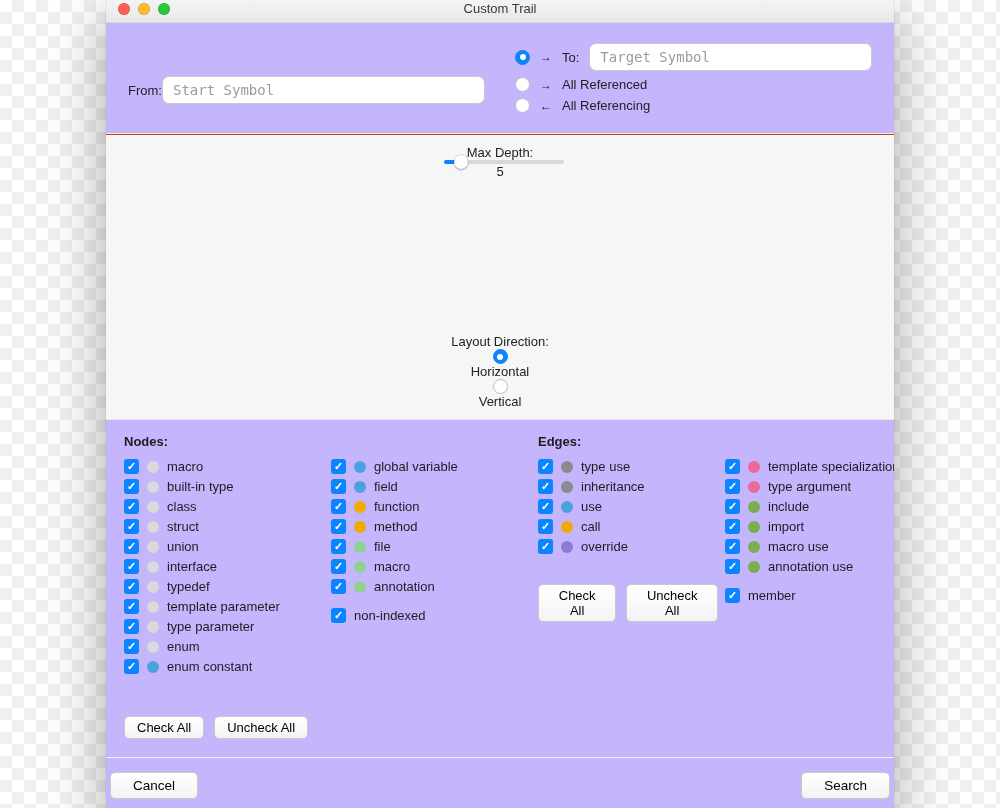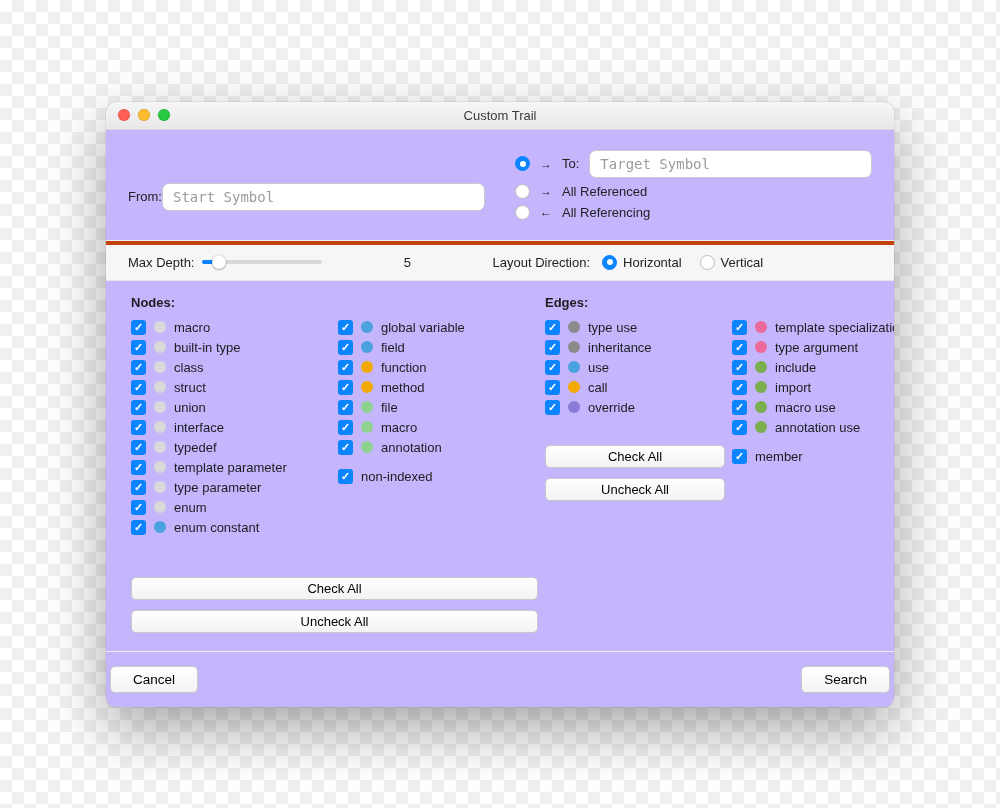--- a/index.html
+++ b/index.html
@@ -82,42 +82,43 @@
     border-color:#0a84ff;
     background:#0a84ff;
   }
   .radio.checked::after {
     content:"";width:6px;height:6px;border-radius:50%;background:#fff;
   }
   .arrow { font-size:12px; color:#222; }
 
   .midbar {
     background:#f6f6f8;
-    border-top:4px solid #c2410c;
+    border-top:1px solid #c2410c;
     border-bottom:1px solid #e7e7e7;
     padding: 10px 22px;
     display:flex;
     align-items:center;
+    flex-direction:column;
   }
   .slider {
     width:120px;height:4px;border-radius:2px;background:#d8d8d8;
     position:relative;margin-left:8px;
   }
   .slider::before {
     content:"";position:absolute;left:0;top:0;bottom:0;width:14%;
     background:#0a84ff;border-radius:2px;
   }
   .slider .thumb {
     position:absolute;left:14%;top:50%;transform:translate(-50%,-50%);
     width:14px;height:14px;border-radius:50%;background:#fff;
     box-shadow:0 0 0 .5px rgba(0,0,0,.2),0 1px 2px rgba(0,0,0,.25);
   }
 
   .grid {
-    padding: 14px 25px 18px;
+    padding: 14px 18px 18px;
     display:grid;
     grid-template-columns: 200px 200px 180px 200px;
     column-gap:6px;
     gap:7px;
   }
   .grid h4 { font-size:13px;margin:0 0 10px;font-weight:600; }
   .cb-row { display:flex;align-items:center;gap:8px;margin:5px 0; font-size:13px;}
   .cb {
     width:15px;height:15px;border-radius:3px;
     background:#0a84ff;
@@ -131,21 +132,21 @@
     width:12px;height:12px;border-radius:50%;flex:0 0 auto;
   }
   .btn {
     border:1px solid #c9c9c9;
     border-radius:5px;
     padding:3px 12px;
     font-size:13px;
     background:linear-gradient(#fff,#f3f3f3);
     cursor:pointer;
   }
-  .btn-row { margin-top:30px; display:flex; gap:10px;flex-direction:column;}
+  .btn-row { margin-top:30px; display:flex; gap:10px;}
   .footer {
     border-top:1px solid #eee;
     padding: 14px 4px;
     display:flex;
     justify-content:space-between;
   }
   .footer .btn { padding:5px 22px; font-size:13.5px;}
 </style>
 </head>
 <body>

